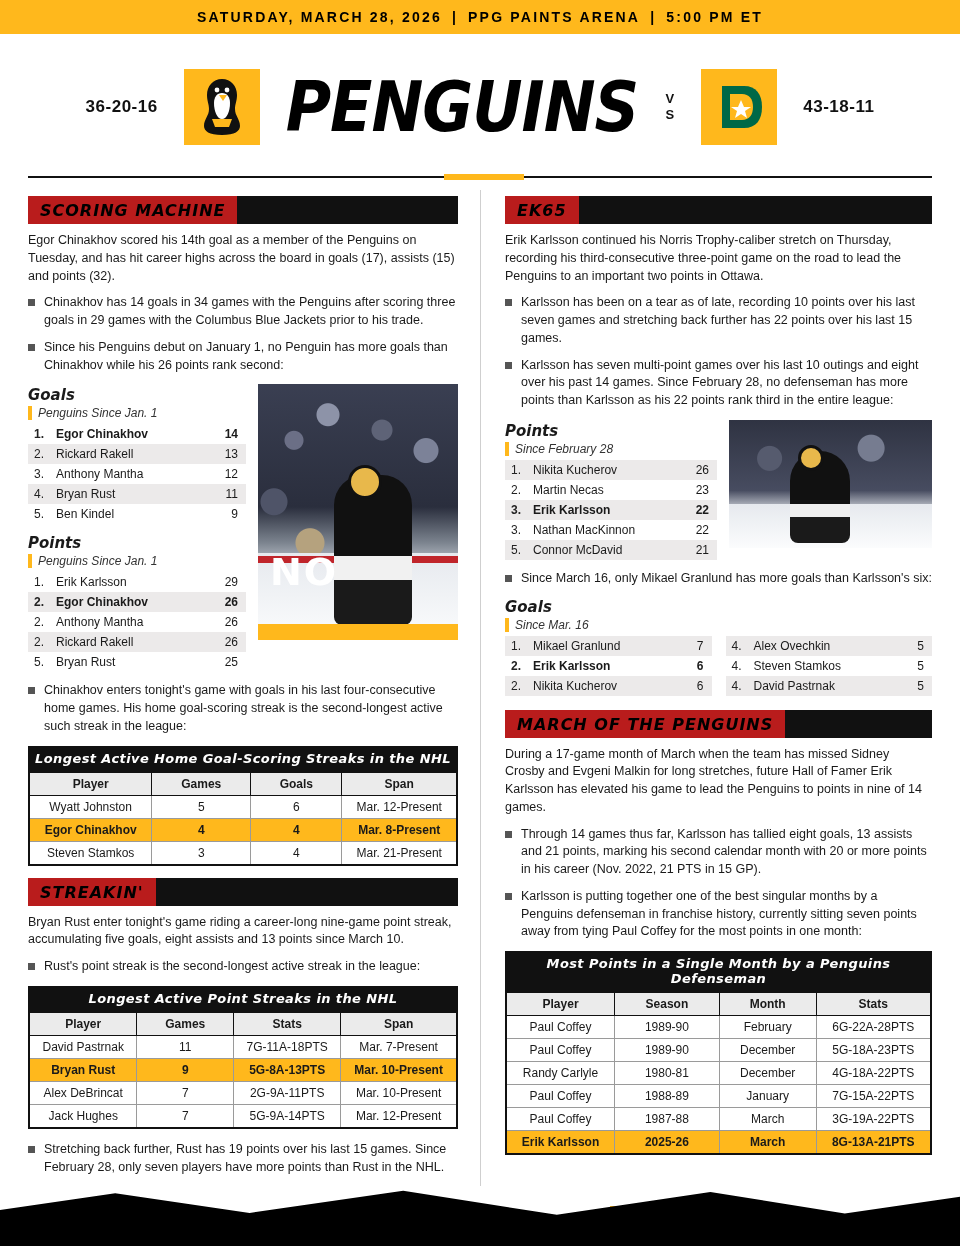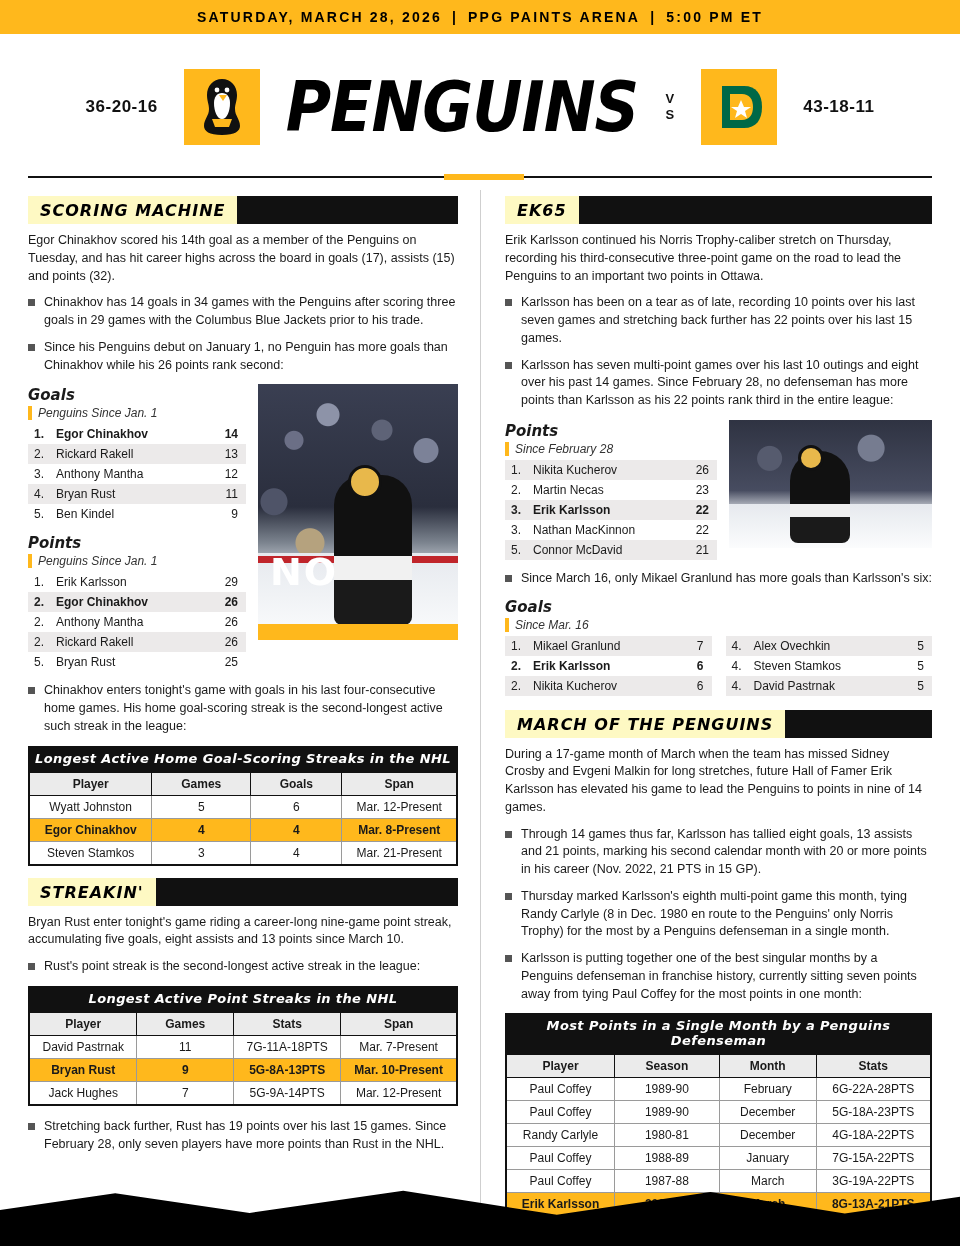--- a/index.html
+++ b/index.html
@@ -64,21 +64,21 @@
   .cols { display:flex; padding: 0 28px; gap: 0; }
   .col { width: 50%; }
   .col.left { padding-right: 22px; }
   .col.right { padding-left: 24px; border-left: 1px solid #cfcfcf; }
 
   
   .sec-head {
     display:flex; align-items:stretch; margin: 6px 0 8px;
   }
   .sec-head .label {
-    background:#fef9c3; color:#000; font-weight:900; font-style:italic;
+    background:#b91c1c; color:#000; font-weight:900; font-style:italic;
     font-size: 16px; letter-spacing:1px; padding: 5px 12px 4px;
     font-family:"DejaVu Sans", sans-serif;
   }
   .sec-head .bar { background:#111; flex:1; }
 
   p.body {
     font-size: 12.5px; line-height: 1.42; margin: 0 0 9px; color:#1a1a1a;
   }
 
   ul.bullets { list-style:none; margin:0 0 10px; padding:0; }
@@ -384,20 +384,26 @@
         <td>7G-11A-18PTS</td>
         <td>Mar. 7-Present</td>
       </tr>
       <tr class="hl">
         <td>Bryan Rust</td>
         <td>9</td>
         <td>5G-8A-13PTS</td>
         <td>Mar. 10-Present</td>
       </tr>
       <tr>
+        <td>Alex DeBrincat</td>
+        <td>7</td>
+        <td>2G-9A-11PTS</td>
+        <td>Mar. 10-Present</td>
+      </tr>
+      <tr>
         <td>Jack Hughes</td>
         <td>7</td>
         <td>5G-9A-14PTS</td>
         <td>Mar. 12-Present</td>
       </tr>
     </tbody>
       </table>
 
     <ul class="bullets">
       <li>Stretching back further, Rust has 19 points over his last 15 games. Since February 28, only seven players have more points than Rust in the NHL.</li>
@@ -514,21 +520,20 @@
 
     <div class="sec-head" style="margin-top:14px">
       <div class="label">MARCH OF THE PENGUINS</div>
       <div class="bar"></div>
     </div>
 
     <p class="body">During a 17-game month of March when the team has missed Sidney Crosby and Evgeni Malkin for long stretches, future Hall of Famer Erik Karlsson has elevated his game to lead the Penguins to points in nine of 14 games.</p>
 
     <ul class="bullets">
       <li>Through 14 games thus far, Karlsson has tallied eight goals, 13 assists and 21 points, marking his second calendar month with 20 or more points in his career (Nov. 2022, 21 PTS in 15 GP).</li>
-      <li>Thursday marked Karlsson's eighth multi-point game this month, tying Randy Carlyle (8 in Dec. 1980 en route to the Penguins' only Norris Trophy) for the most by a Penguins defenseman in a single month.</li>
       <li>Karlsson is putting together one of the best singular months by a Penguins defenseman in franchise history, currently sitting seven points away from tying Paul Coffey for the most points in one month:</li>
     </ul>
 
     <table class="stat">
       <caption>Most Points in a Single Month by a Penguins Defenseman</caption>
       <tbody>
           <tr>
         <th>Player</th>
         <th>Season</th>
         <th>Month</th>

